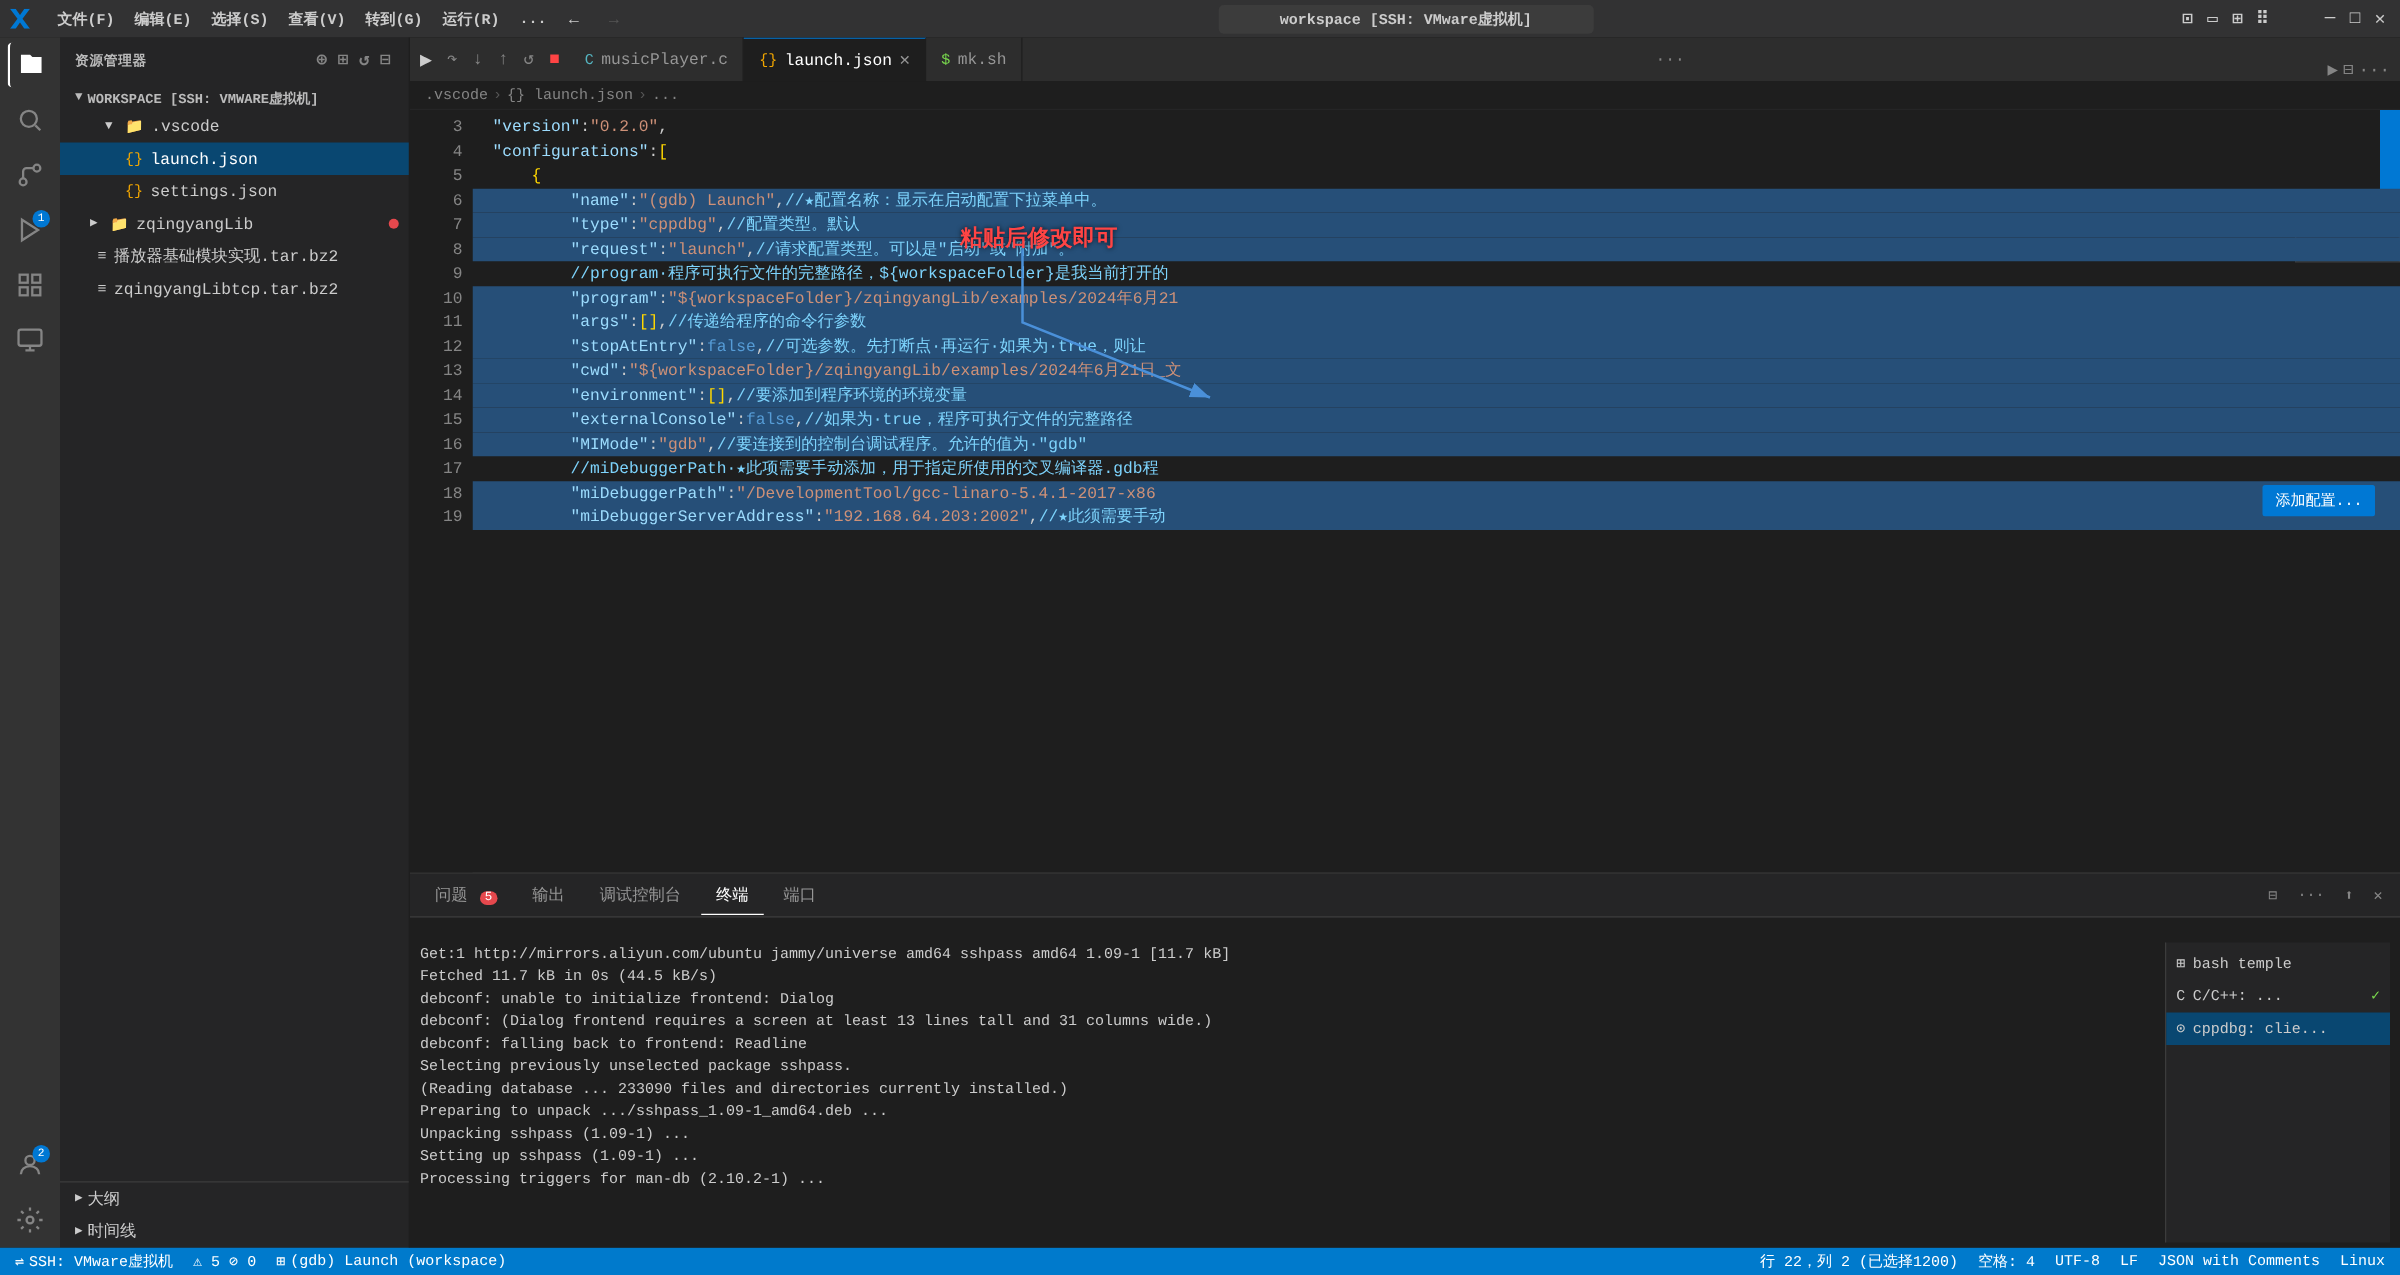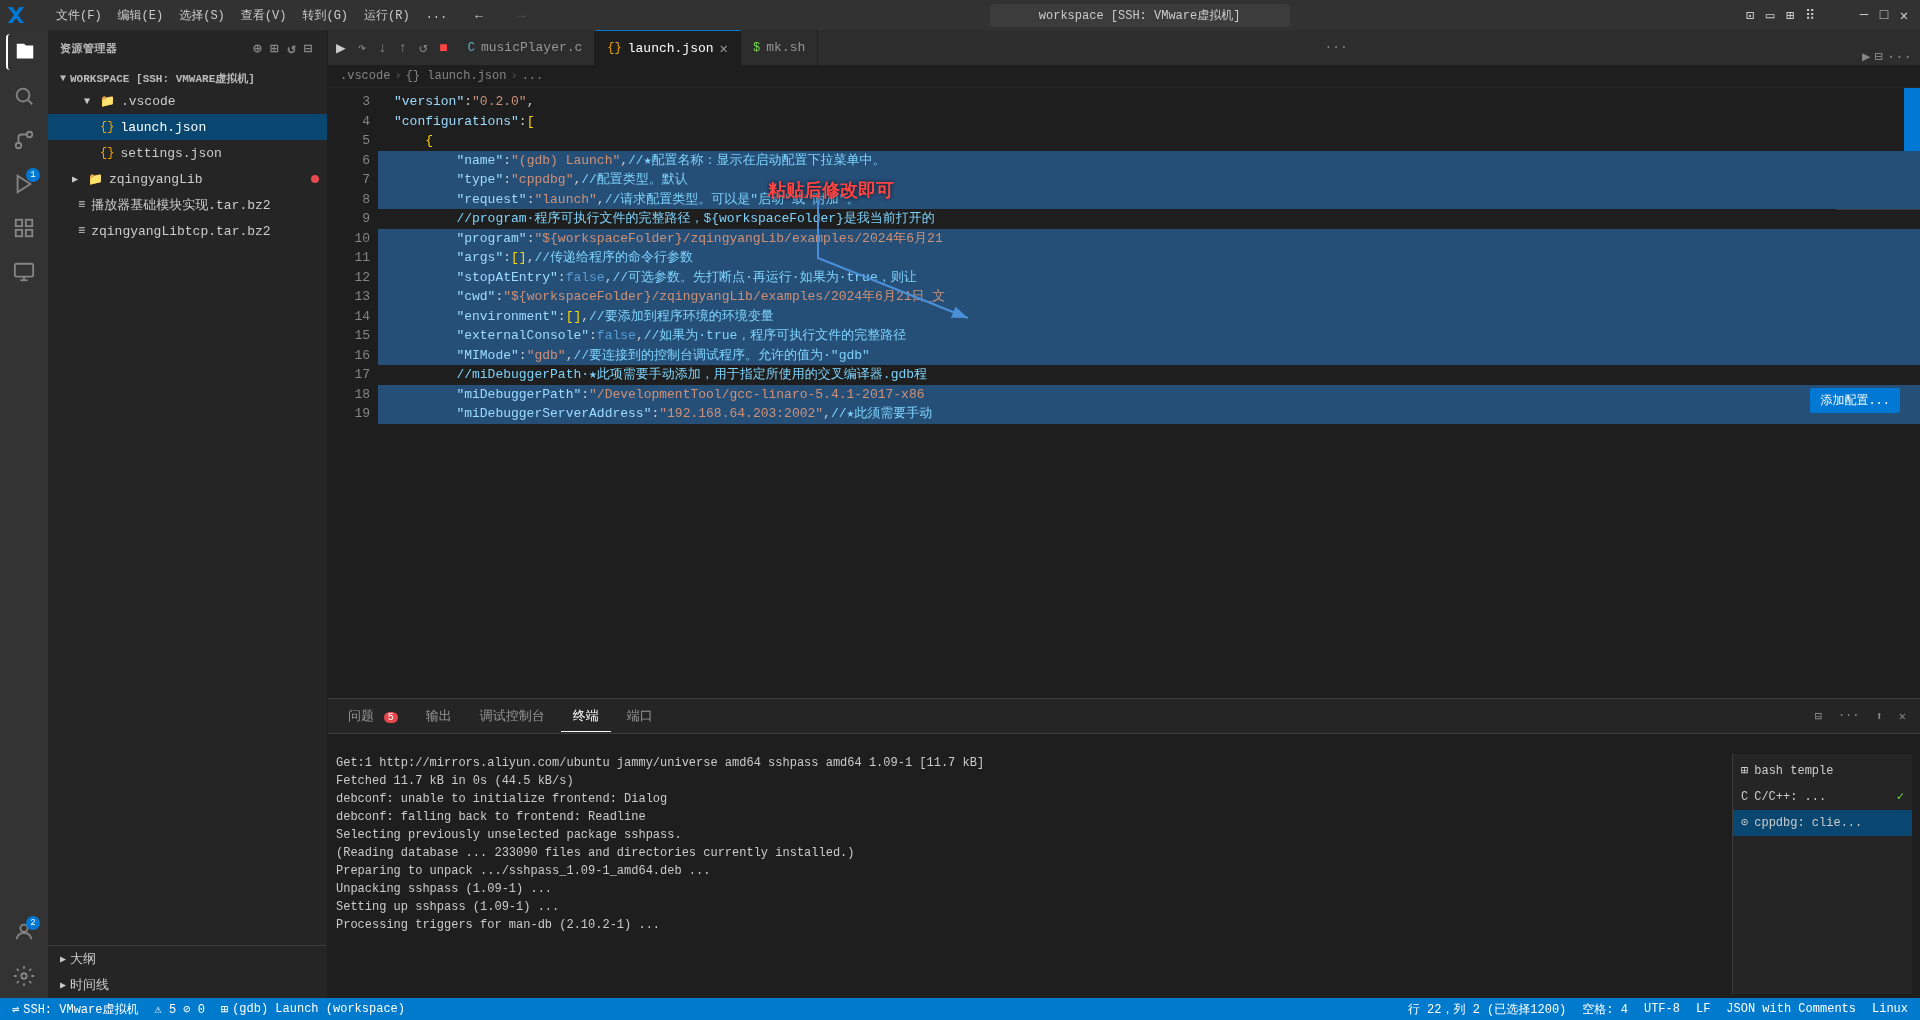--- a/index.html
+++ b/index.html
@@ -13,21 +13,22 @@
       font-size: 13px;
     }
 
     
     .title-bar {
       height: 30px;
       background: #323233;
       display: flex;
       align-items: center;
       padding: 0 8px;
-      gap: 22px;
+      gap: 12px;
+      font-weight: bold;
     }
     .title-bar-menu {
       display: flex;
       gap: 4px;
       align-items: center;
     }
     .title-bar-menu span {
       font-size: 12px;
       color: #cccccc;
       padding: 2px 6px;
@@ -838,20 +839,21 @@
             <span style="font-size:12px;color:#858585;cursor:pointer;padding:2px 6px;">⬆</span>
             <span style="font-size:12px;color:#858585;cursor:pointer;padding:2px 6px;">✕</span>
           </div>
         </div>
 
         <div class="panel-content">
           <div class="terminal-main">
             <div class="terminal-line">Get:1 http://mirrors.aliyun.com/ubuntu jammy/universe amd64 sshpass amd64 1.09-1 [11.7 kB]</div>
             <div class="terminal-line">Fetched 11.7 kB in 0s (44.5 kB/s)</div>
             <div class="terminal-line">debconf: unable to initialize frontend: Dialog</div>
+            <div class="terminal-line">debconf: (Dialog frontend requires a screen at least 13 lines tall and 31 columns wide.)</div>
             <div class="terminal-line">debconf: falling back to frontend: Readline</div>
             <div class="terminal-line">Selecting previously unselected package sshpass.</div>
             <div class="terminal-line">(Reading database ... 233090 files and directories currently installed.)</div>
             <div class="terminal-line">Preparing to unpack .../sshpass_1.09-1_amd64.deb ...</div>
             <div class="terminal-line">Unpacking sshpass (1.09-1) ...</div>
             <div class="terminal-line">Setting up sshpass (1.09-1) ...</div>
             <div class="terminal-line">Processing triggers for man-db (2.10.2-1) ...</div>
             <div class="terminal-line">
               
             </div>

